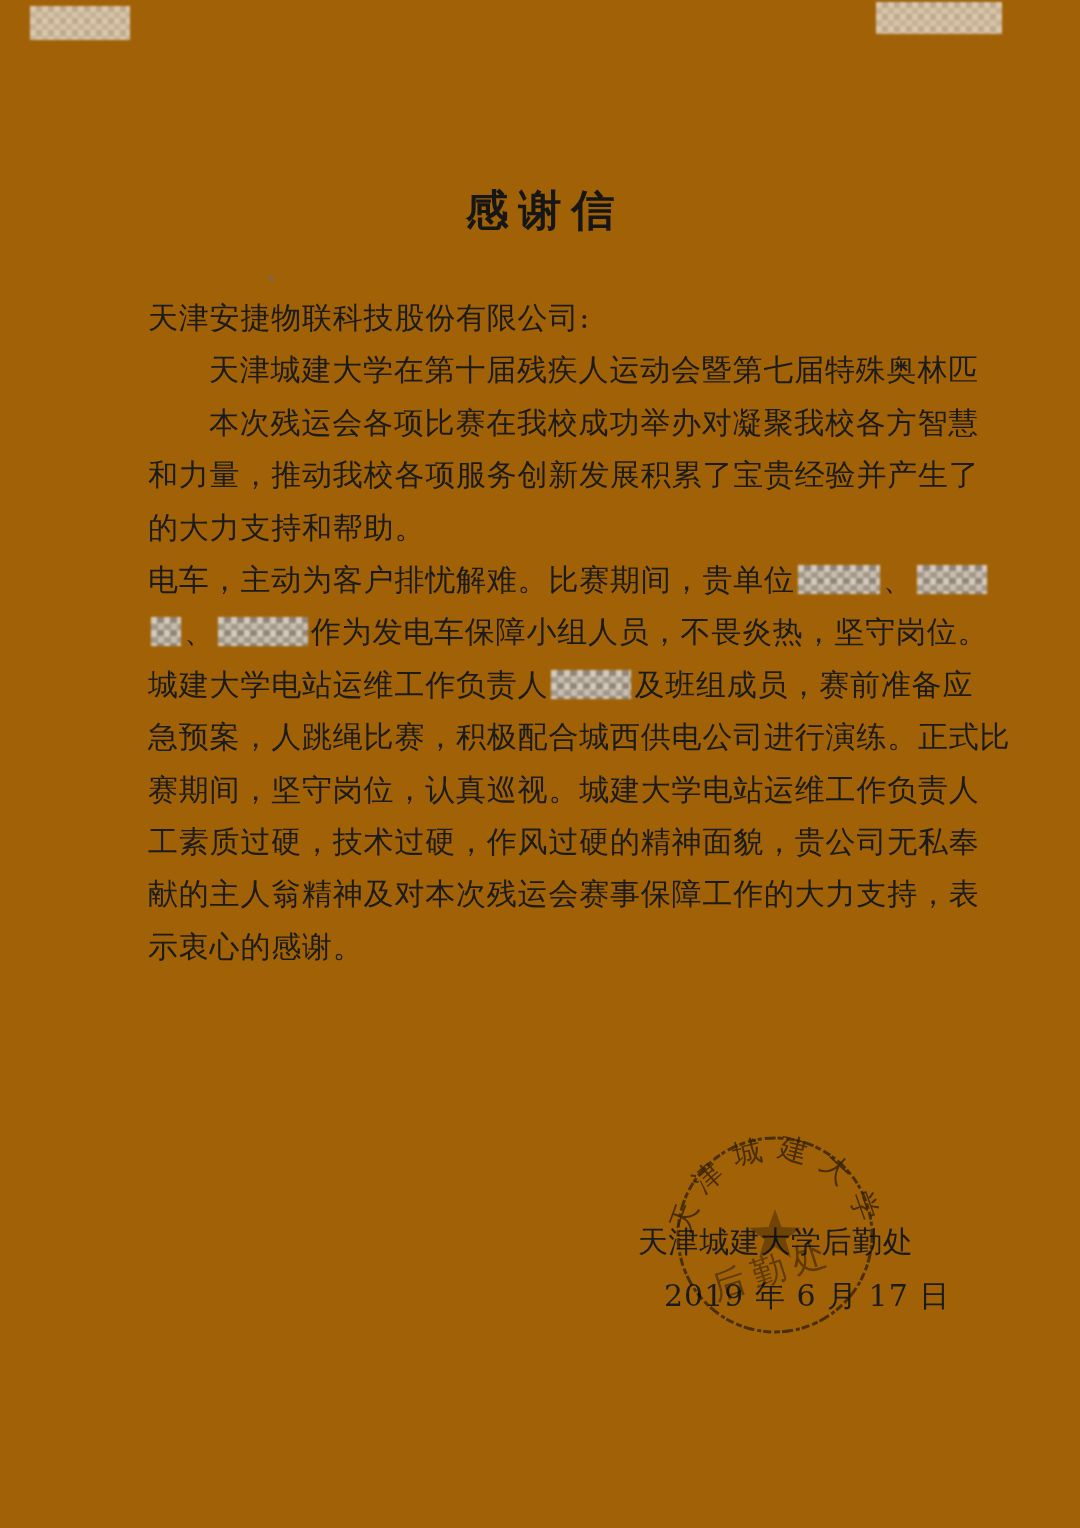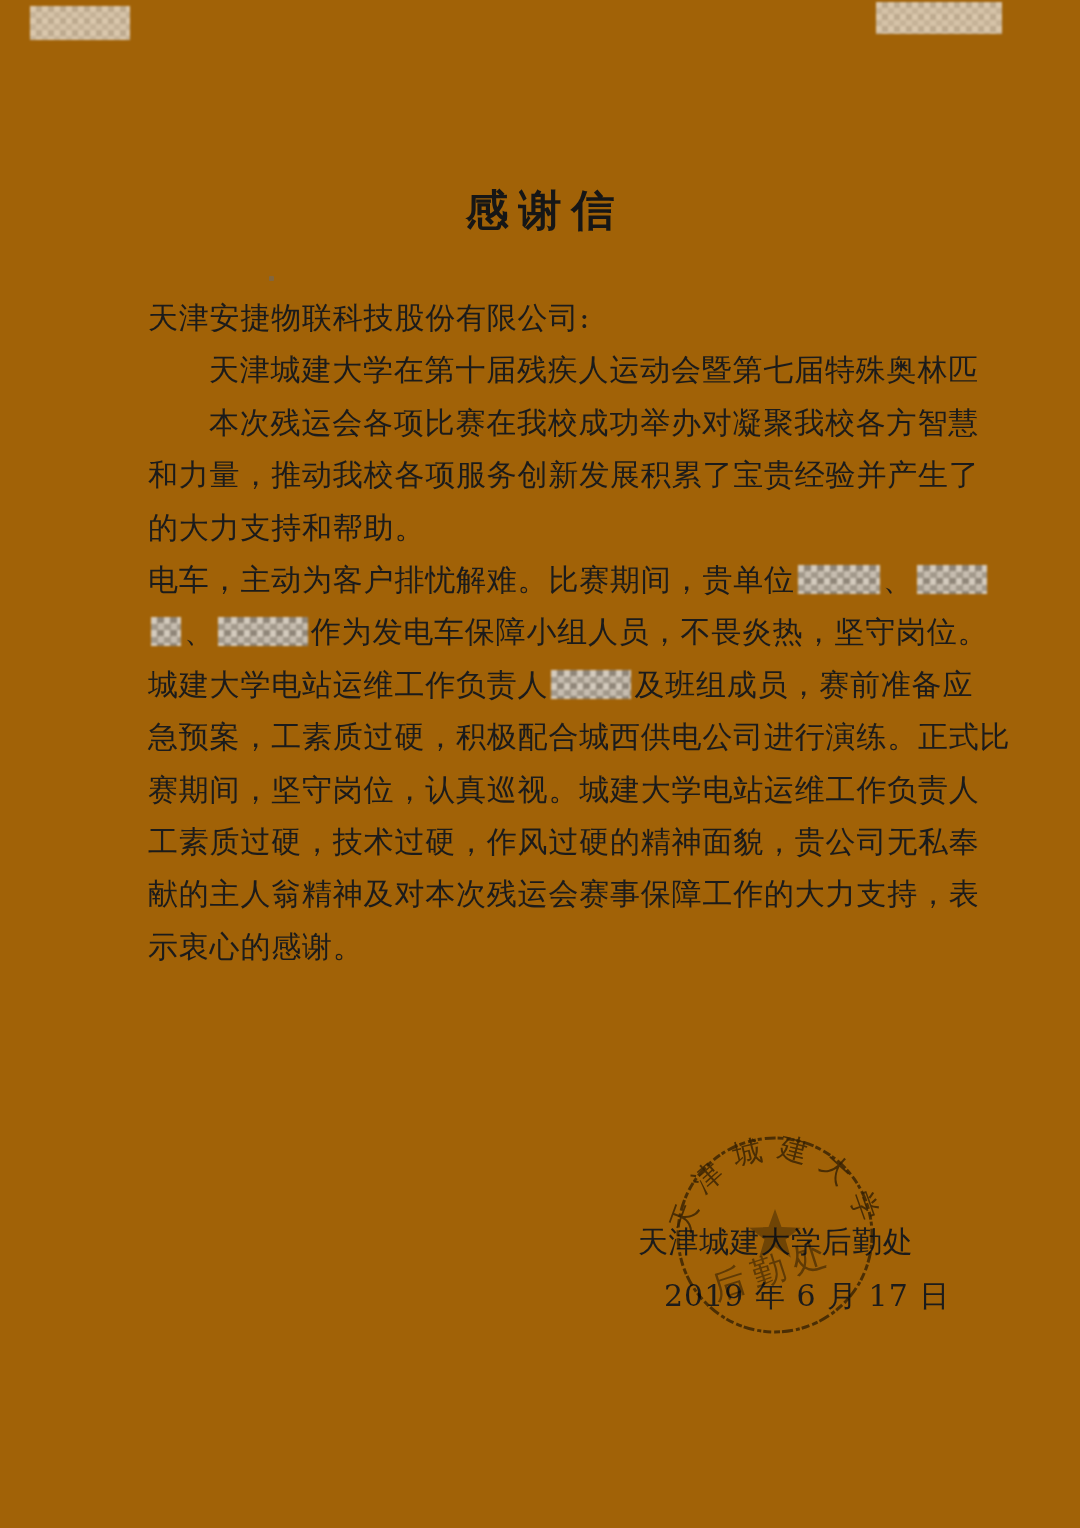--- a/index.html
+++ b/index.html
@@ -95,21 +95,21 @@
 
   <div class="body">
       <div class="line"><span>天津安捷物联科技股份有限公司:</span></div>
       <div class="line indent"><span>天津城建大学在第十届残疾人运动会暨第七届特殊奥林匹</span></div>
       <div class="line indent"><span>本次残运会各项比赛在我校成功举办对凝聚我校各方智慧</span></div>
       <div class="line"><span>和力量，推动我校各项服务创新发展积累了宝贵经验并产生了</span></div>
       <div class="line"><span>的大力支持和帮助。</span></div>
       <div class="line"><span>电车，主动为客户排忧解难。比赛期间，贵单位</span><span class="redacted" style="width: 82px;"></span><span>、</span><span class="redacted" style="width: 70px;"></span></div>
       <div class="line"><span class="redacted" style="width: 30px;"></span><span>、</span><span class="redacted" style="width: 90px;"></span><span>作为发电车保障小组人员，不畏炎热，坚守岗位。</span></div>
       <div class="line"><span>城建大学电站运维工作负责人</span><span class="redacted" style="width: 80px;"></span><span>及班组成员，赛前准备应</span></div>
-      <div class="line"><span>急预案，工素质过硬，积极配合城西供电公司进行演练。正式比</span></div>
+      <div class="line"><span>急预案，人跳绳比赛，积极配合城西供电公司进行演练。正式比</span></div>
       <div class="line"><span>赛期间，坚守岗位，认真巡视。城建大学电站运维工作负责人</span></div>
       <div class="line"><span>工素质过硬，技术过硬，作风过硬的精神面貌，贵公司无私奉</span></div>
       <div class="line"><span>献的主人翁精神及对本次残运会赛事保障工作的大力支持，表</span></div>
       <div class="line"><span>示衷心的感谢。</span></div>
     </div>
 
   <div class="signature">天津城建大学后勤处</div>
   <div class="date">2019 年 6 月 17 日</div>
 
   <svg class="seal" viewBox="0 0 216 208">

